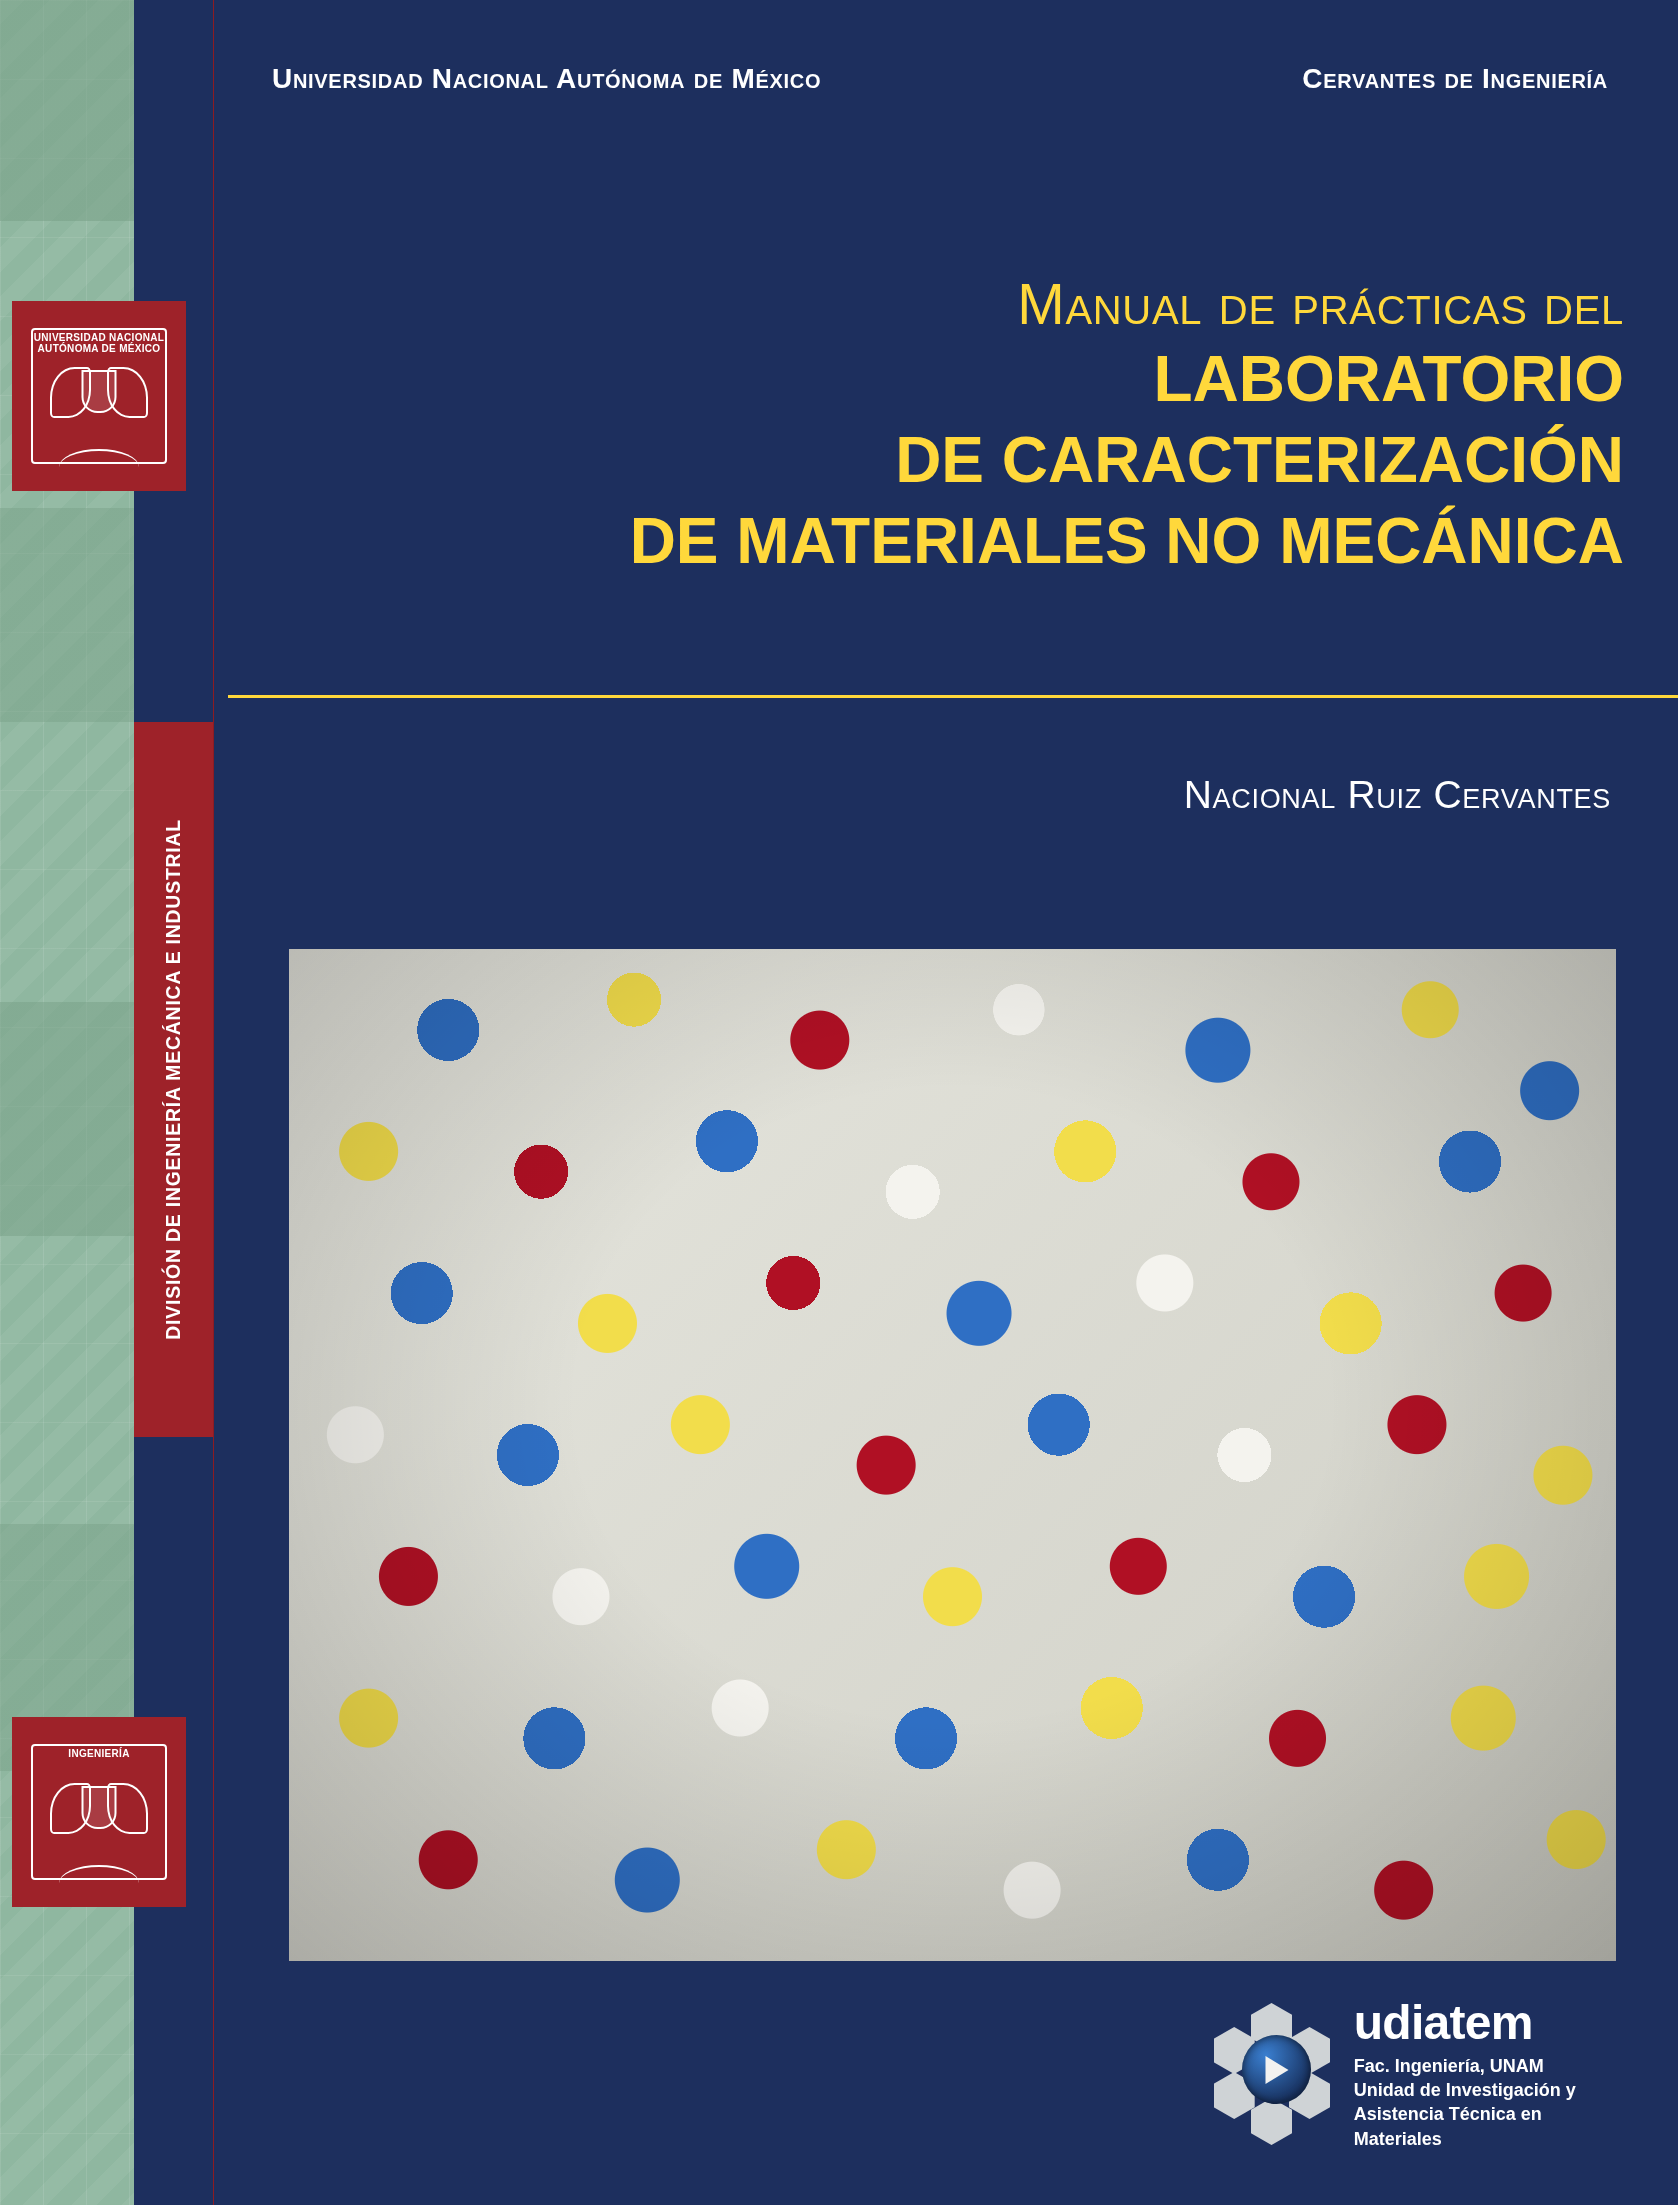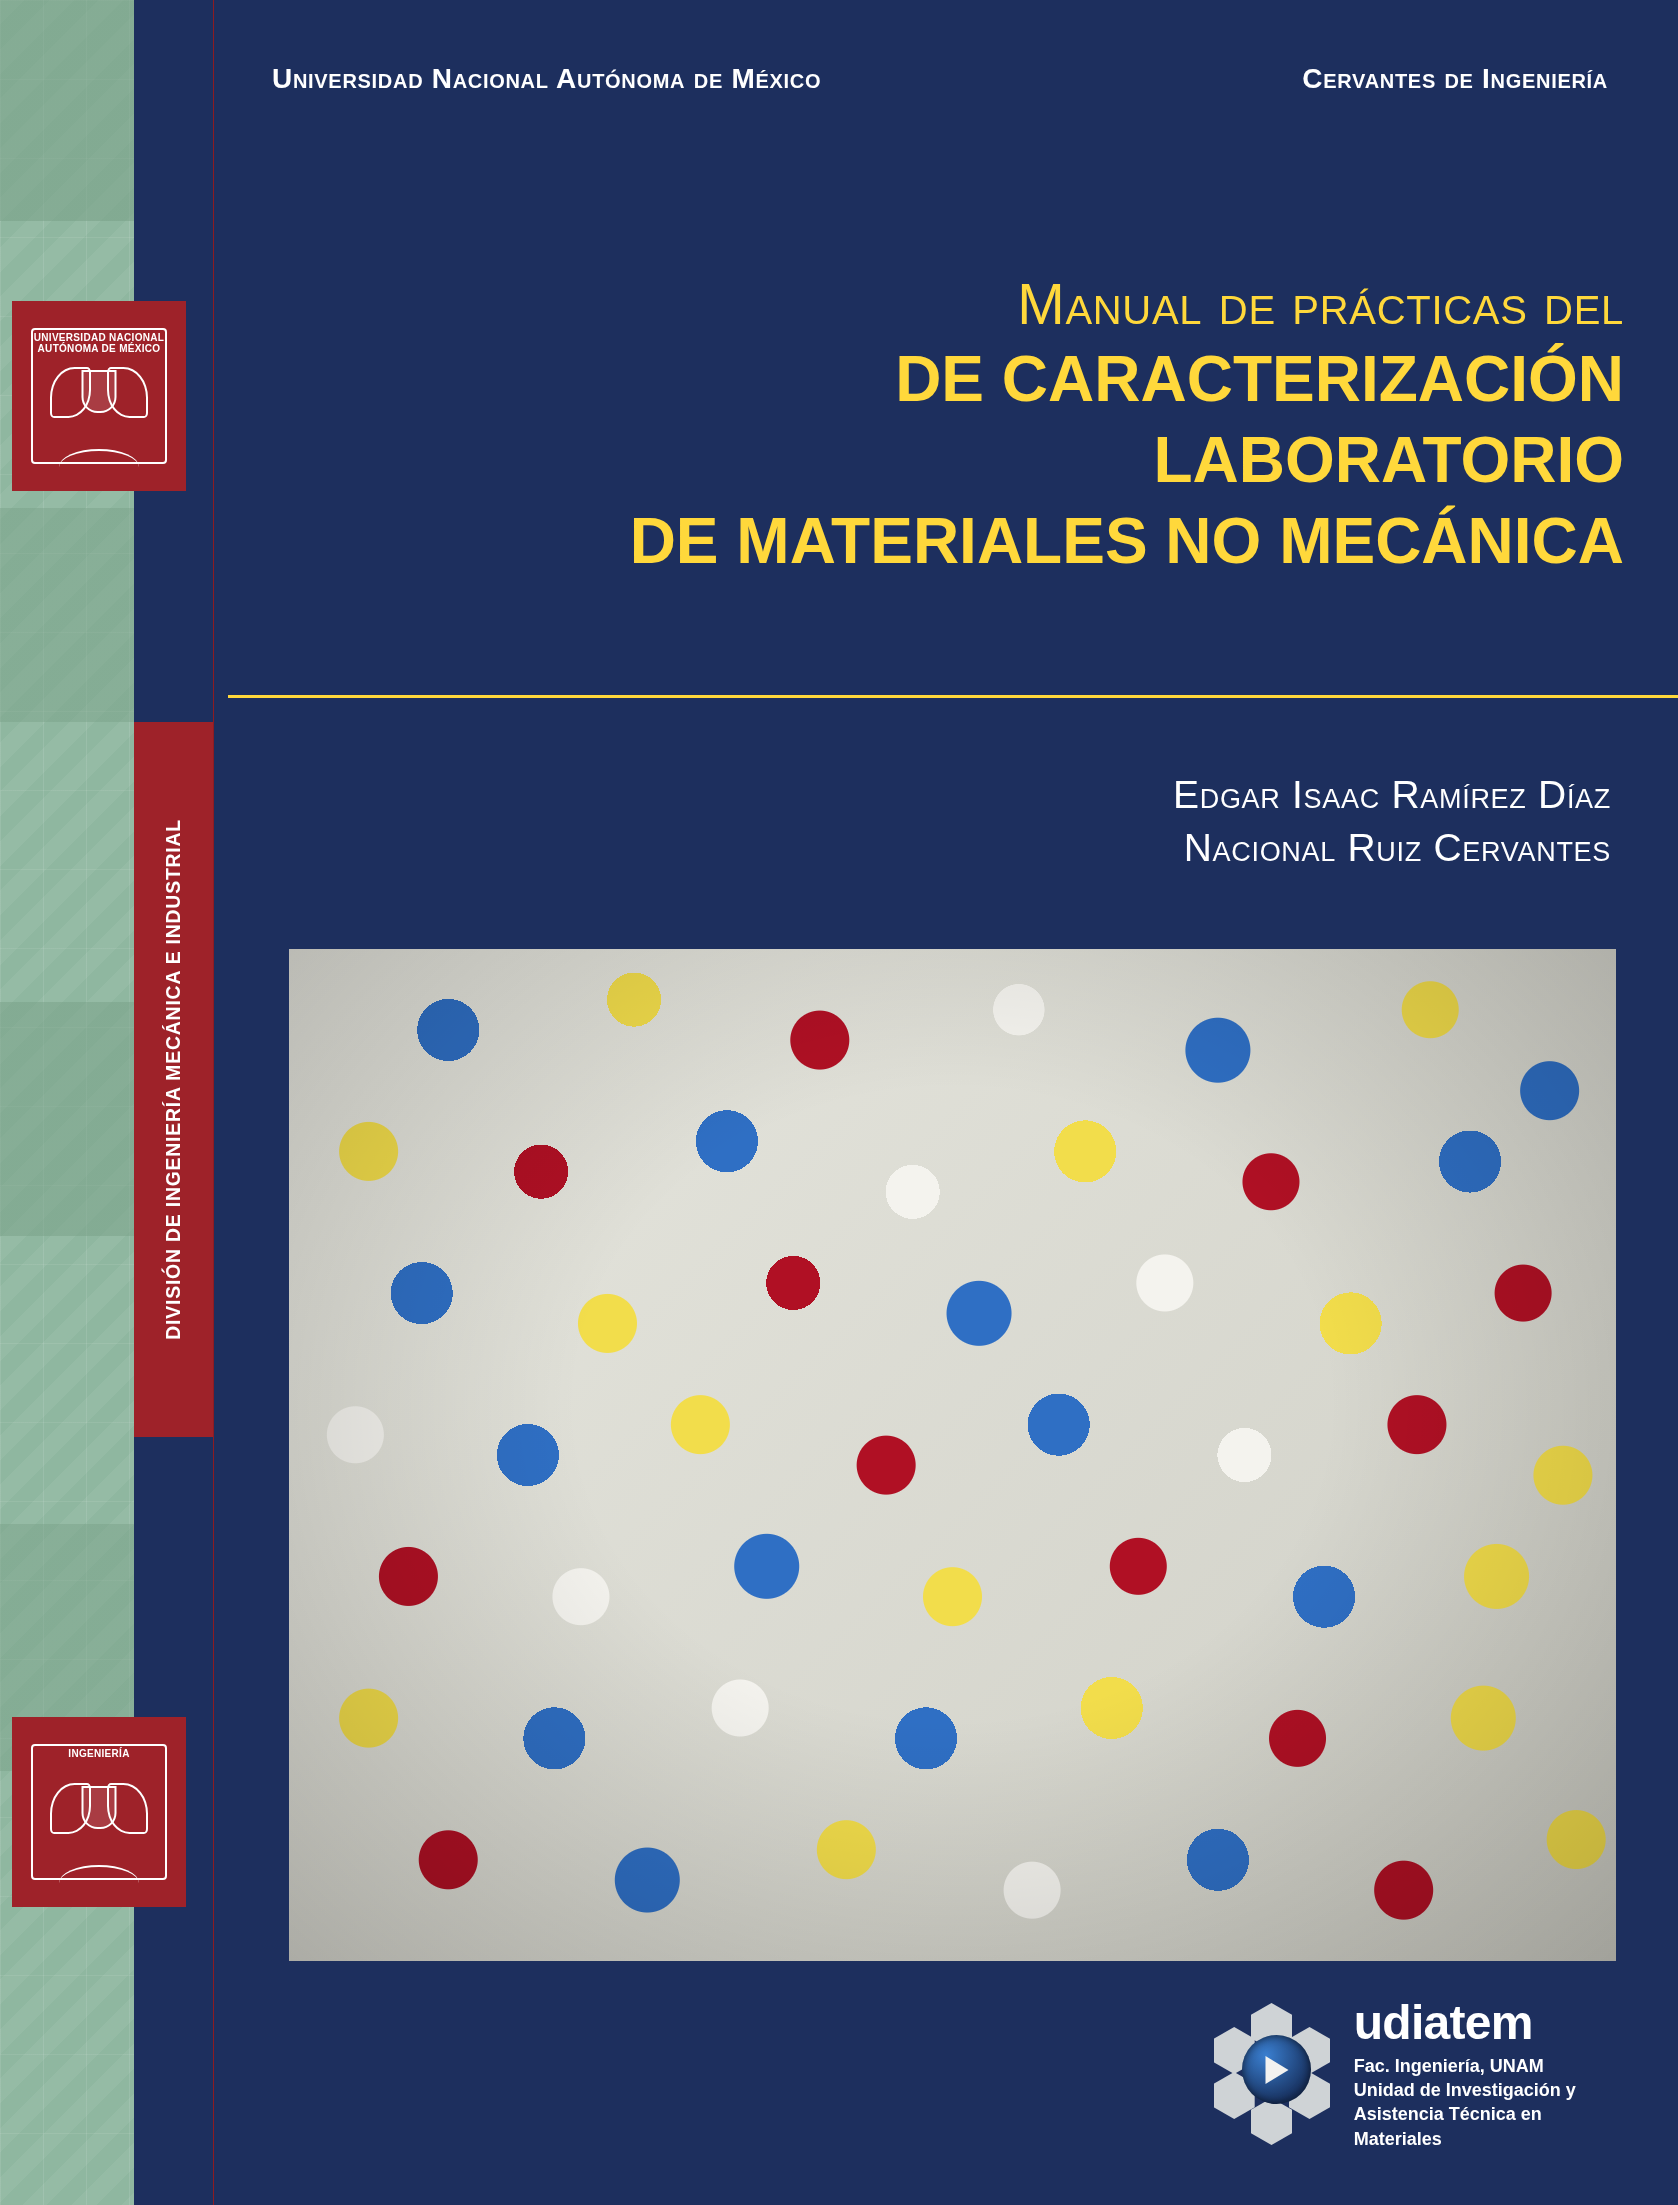--- a/index.html
+++ b/index.html
@@ -400,29 +400,28 @@
 
 <div class="main">
 
   <div class="header">
     <div class="header-left smallcaps">Universidad Nacional Autónoma de México</div>
     <div class="header-right smallcaps">Cervantes de Ingeniería</div>
   </div>
 
   <div class="title-block">
     <div class="title-line1">Manual de prácticas del</div>
+    <div class="title-main">LABORATORIO</div>
     <div class="title-main">DE CARACTERIZACIÓN</div>
-    <div class="title-main">LABORATORIO</div>
     <div class="title-main">DE MATERIALES NO MECÁNICA</div>
   </div>
 
   <div class="title-rule"></div>
 
   <div class="authors">
-    <div class="author">Edgar Isaac Ramírez Díaz</div>
     <div class="author">Nacional Ruiz Cervantes</div>
   </div>
 
   <div class="photo-frame" title="">
     <div class="pellets"></div>
     <div class="pellets-shade"></div>
   </div>
 
   <div class="udiatem">
     <div class="udiatem-mark">

